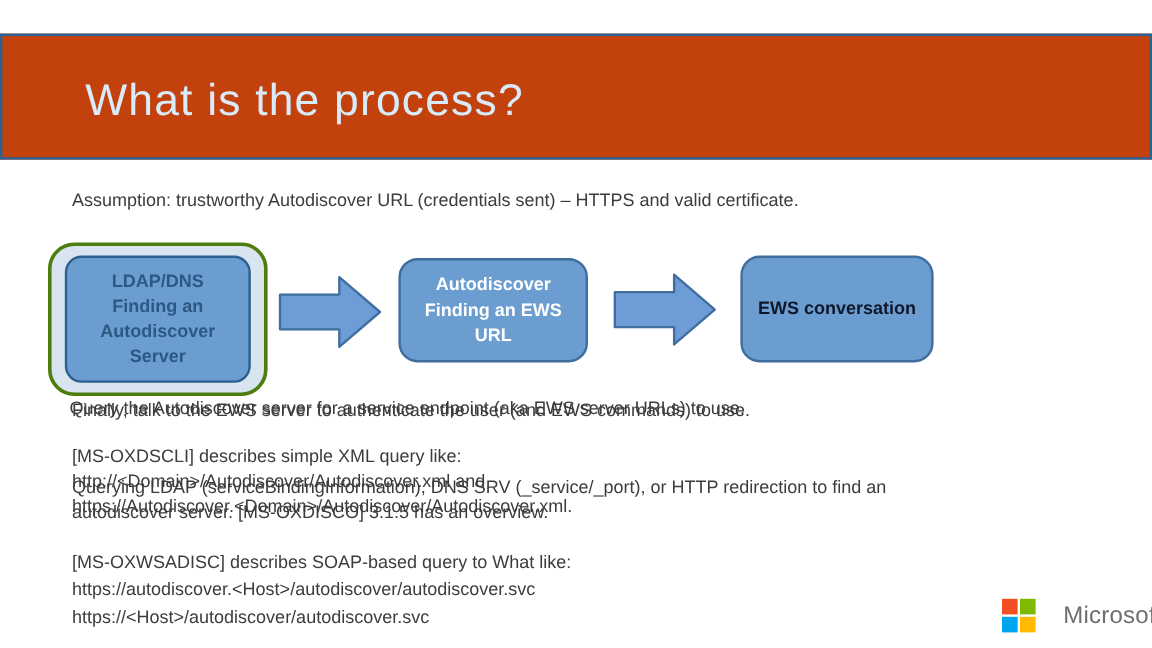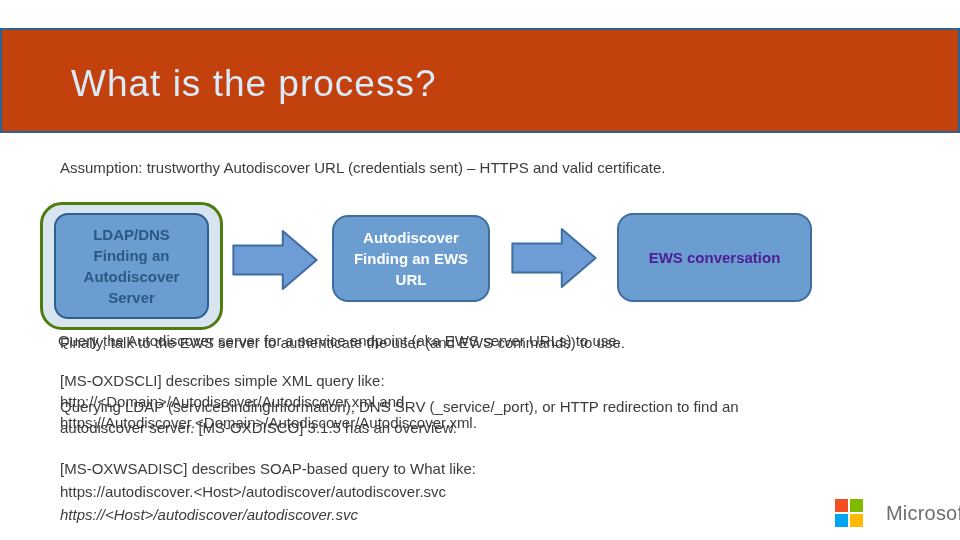--- a/index.html
+++ b/index.html
@@ -31,21 +31,21 @@
     position:absolute; box-sizing:border-box;
     background:#6b9dd1; border:2px solid #3f6d9e; border-radius:16px;
     display:flex; align-items:center; justify-content:center; text-align:center;
     font-size:15px; font-weight:bold; line-height:21px; white-space:pre-line;
   }
   .flow-box.inner1 {
     left:11px; top:8px; right:11px; bottom:8px;
     border-radius:14px; border-color:#2d5f8f; color:#2d5884;
   }
   .flow-box.step2 { left:332px; top:215px; width:158px; height:87px; color:#ffffff; }
-  .flow-box.step3 { left:617px; top:213px; width:195px; height:89px; color:#4c1d95; }
+  .flow-box.step3 { left:617px; top:213px; width:161px; height:89px; color:#0f172a; }
   .flow-arrow { position:absolute; width:88px; height:62px; }
   .flow-arrow.a1 { left:231px; top:229px; }
   .flow-arrow.a2 { left:510px; top:227px; }
   
   .mslogo { position:absolute; left:835px; top:499px; display:flex; align-items:center; }
   .ms-squares { display:grid; grid-template-columns:13px 13px; grid-template-rows:13px 13px; gap:2px; }
   .ms-sq-red    { background:#f25022; }
   .ms-sq-green  { background:#7fba00; }
   .ms-sq-blue   { background:#00a4ef; }
   .ms-sq-yellow { background:#ffb900; }
@@ -88,21 +88,21 @@
 
   <div class="bodytext" style="left:60px; top:372px;">[MS-OXDSCLI] describes simple XML query like:</div>
   <div class="bodytext" style="left:60px; top:414px;">https://Autodiscover.&lt;Domain&gt;/Autodiscover/Autodiscover.xml.</div>
   <div class="bodytext" style="left:60px; top:393px;">http://&lt;Domain&gt;/Autodiscover/Autodiscover.xml and</div>
 
   <div class="bodytext" style="left:60px; top:398px;">Querying LDAP (serviceBindingInformation), DNS SRV (_service/_port), or HTTP redirection to find an</div>
   <div class="bodytext" style="left:60px; top:419px;">autodiscover server. [MS-OXDISCO] 3.1.5 has an overview.</div>
 
   <div class="bodytext" style="left:60px; top:460px;">[MS-OXWSADISC] describes SOAP-based query to What like:</div>
   <div class="bodytext" style="left:60px; top:483px;">https://autodiscover.&lt;Host&gt;/autodiscover/autodiscover.svc</div>
-  <div class="bodytext" style="left:60px; top:506px;font-style:italic;">https://&lt;Host&gt;/autodiscover/autodiscover.svc</div>
+  <div class="bodytext" style="left:60px; top:506px;">https://&lt;Host&gt;/autodiscover/autodiscover.svc</div>
 
   <div class="mslogo">
     <div class="ms-squares">
       <div class="ms-sq-red"></div>
       <div class="ms-sq-green"></div>
       <div class="ms-sq-blue"></div>
       <div class="ms-sq-yellow"></div>
     </div>
     <div class="ms-word">Microsoft</div>
   </div>

